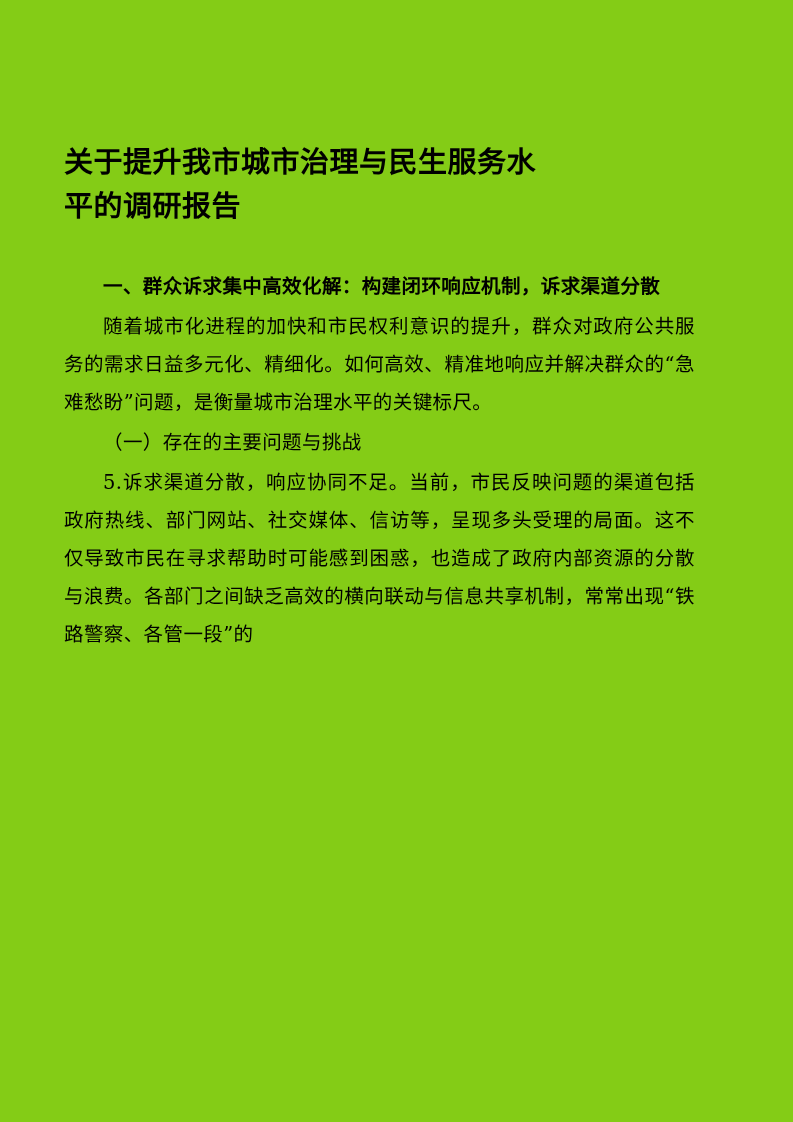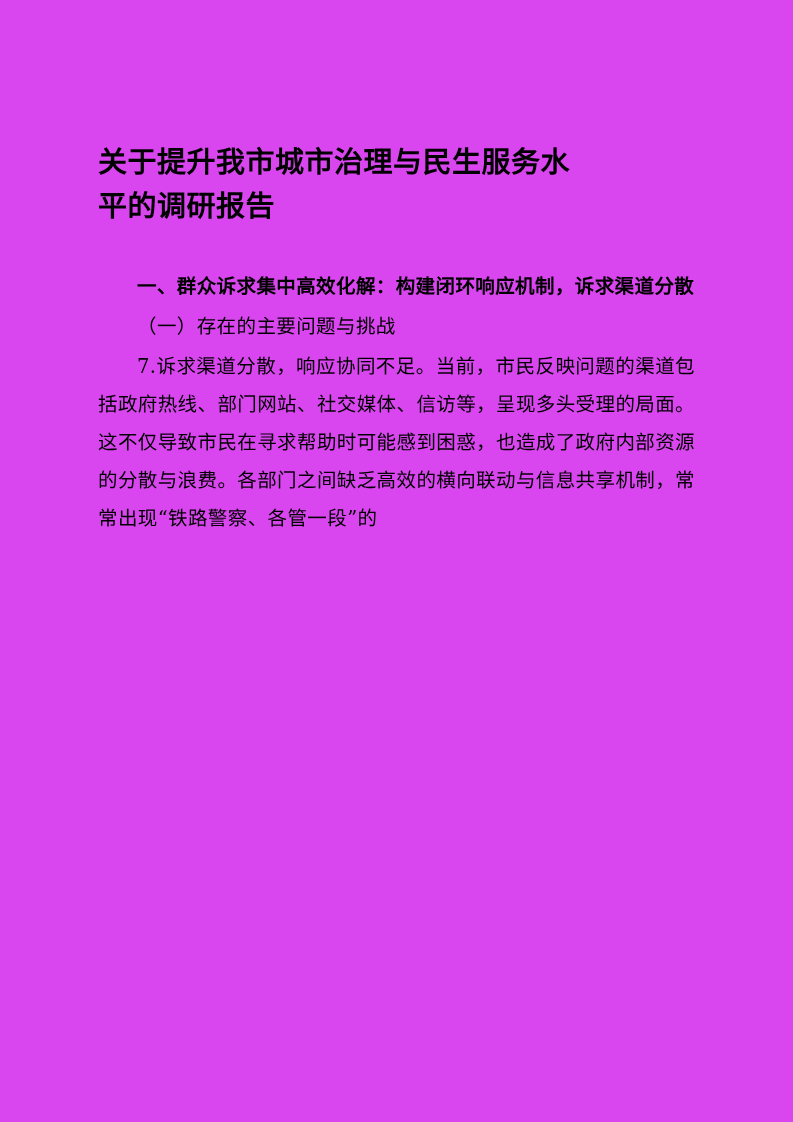--- a/index.html
+++ b/index.html
@@ -12,22 +12,22 @@
     width: 793px;
     height: 1122px;
     font-family: "DejaVu Serif", serif;
     color: #000000;
     overflow: hidden;
   }
   .page {
     box-sizing: border-box;
     width: 793px;
     height: 1122px;
-    padding: 140px 98px 60px 98px;
-    background: #d946ef;
+    padding: 140px 98px 60px 64px;
+    background: #84cc16;
   }
   .doc-title {
     font-family: "DejaVu Sans", sans-serif;
     font-weight: bold;
     font-size: 29px;
     line-height: 44px;
     letter-spacing: 0.5px;
     text-align: left;
     margin: 0 0 40px 0;
     color: #000;
@@ -65,18 +65,19 @@
 </head>
 <body>
 
 <div class="page">
 
   <h1 class="doc-title">关于提升我市城市治理与民生服务水<br>平的调研报告</h1>
 
 
   <p class="heading-1">一、群众诉求集中高效化解：构建闭环响应机制，诉求渠道分散</p>
 
+  <p class="body-text">随着城市化进程的加快和市民权利意识的提升，群众对政府公共服务的需求日益多元化、精细化。如何高效、精准地响应并解决群众的“急难愁盼”问题，是衡量城市治理水平的关键标尺。</p>
 
   <p class="heading-2">（一）存在的主要问题与挑战</p>
 
-  <p class="body-text">7.诉求渠道分散，响应协同不足。当前，市民反映问题的渠道包括政府热线、部门网站、社交媒体、信访等，呈现多头受理的局面。这不仅导致市民在寻求帮助时可能感到困惑，也造成了政府内部资源的分散与浪费。各部门之间缺乏高效的横向联动与信息共享机制，常常出现“铁路警察、各管一段”的</p>
+  <p class="body-text">5.诉求渠道分散，响应协同不足。当前，市民反映问题的渠道包括政府热线、部门网站、社交媒体、信访等，呈现多头受理的局面。这不仅导致市民在寻求帮助时可能感到困惑，也造成了政府内部资源的分散与浪费。各部门之间缺乏高效的横向联动与信息共享机制，常常出现“铁路警察、各管一段”的</p>
 
 </div>
 
 </body></html>

